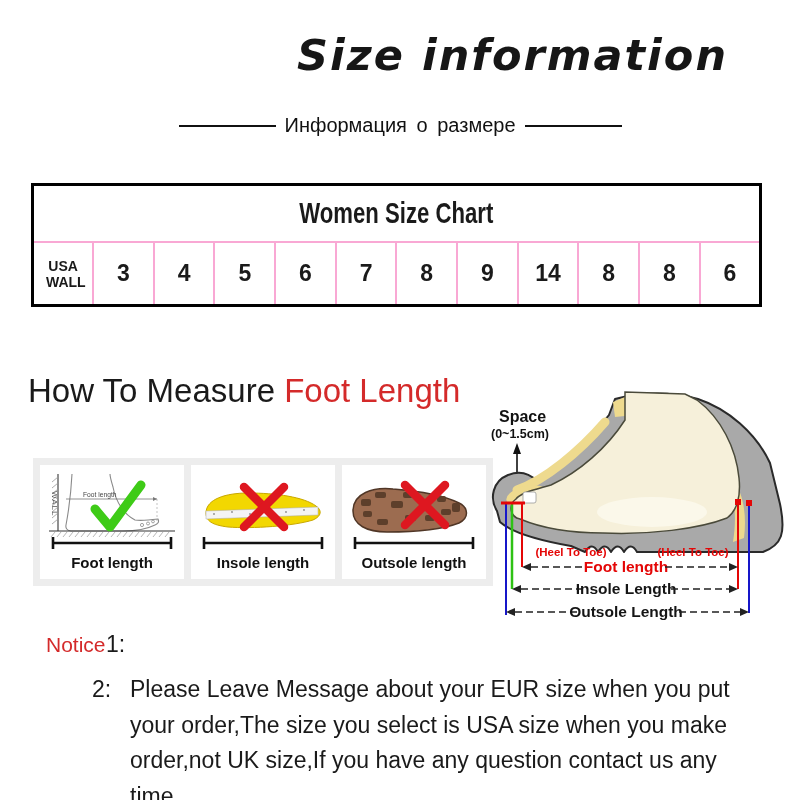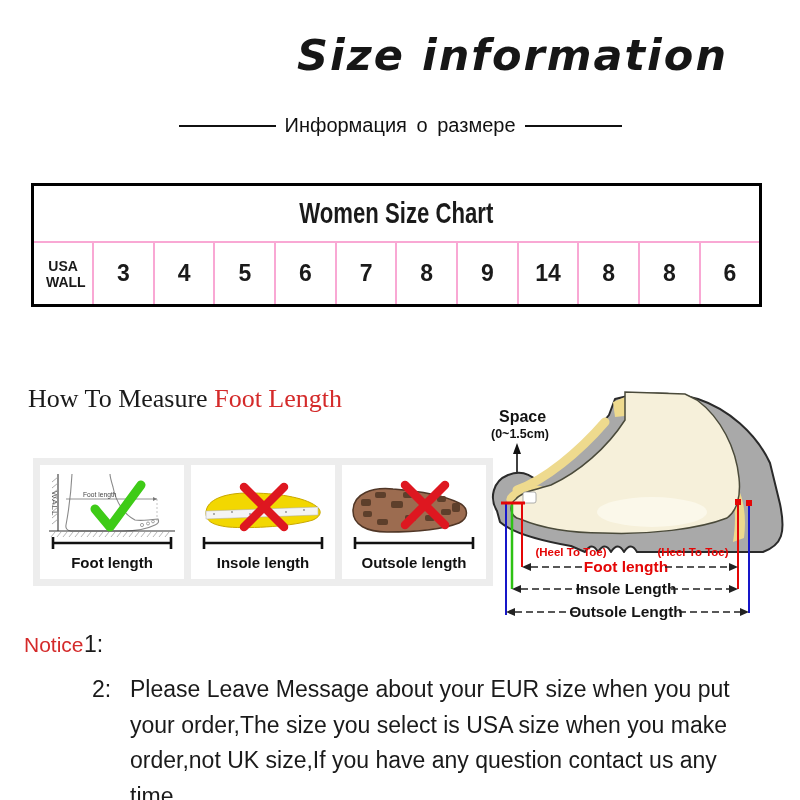--- a/index.html
+++ b/index.html
@@ -28,40 +28,40 @@
   }
   table.size-chart td{border:2px solid #f9a8d4;text-align:center;vertical-align:middle;padding:12px;}
   td.chart-title-cell{height:31px;}
   .condensed{display:inline-block;transform:scale(0.82,1.08);font-weight:bold;font-size:27px;white-space:nowrap;}
   td.row-label{width:106px;font-size:14px;font-weight:bold;}
   td.size-val{font-size:23px;font-weight:bold;height:37px;}
   tr.eur{color:#e40606;}
 
   
   .measure-heading{
-    left:28px;top:384px;font-family:Liberation Serif, serif;
-    font-size:26px;white-space:pre;color:#1a1a1a;
+    left:28px;top:372px;font-family:Liberation Sans, sans-serif;
+    font-size:33px;white-space:pre;color:#1a1a1a;
   }
   .measure-heading .red{color:#d42a2a;}
 
   .panels{
     left:33px;top:458px;width:460px;height:128px;background:#ededed;
     display:flex;gap:7px;padding:7px;box-sizing:border-box;
   }
   .panel{
     background:#fff;flex:1;display:flex;flex-direction:column;align-items:center;
     padding:3px 3px 1px;box-sizing:border-box;
   }
   .panel svg{width:100%;height:86px;display:block;}
   .panel-label{font-weight:bold;font-size:15px;color:#111;line-height:18px;}
 
   .diagram{left:487px;top:386px;width:313px;height:238px;}
 
   
-  .notice-line1{left:24px;top:631px;display:flex;align-items:baseline;font-size:23px;justify-content:space-between;}
+  .notice-line1{left:46px;top:631px;display:flex;align-items:baseline;font-size:23px;justify-content:space-between;}
   .notice-label{color:#d42a2a;font-size:21px;width:60px;flex:none;}
   .n-num{width:38px;flex:none;font-size:23px;}
   .n-red{color:#e02020;}
   .notice-item2{left:92px;top:672px;width:678px;display:flex;font-size:23px;line-height:35.5px;}
   .notice-item2 .n-num{line-height:35.5px;}
   .n-body2{width:640px;}
 
   svg text{font-family:"Liberation Sans",sans-serif;}
 </style>
 </head>

